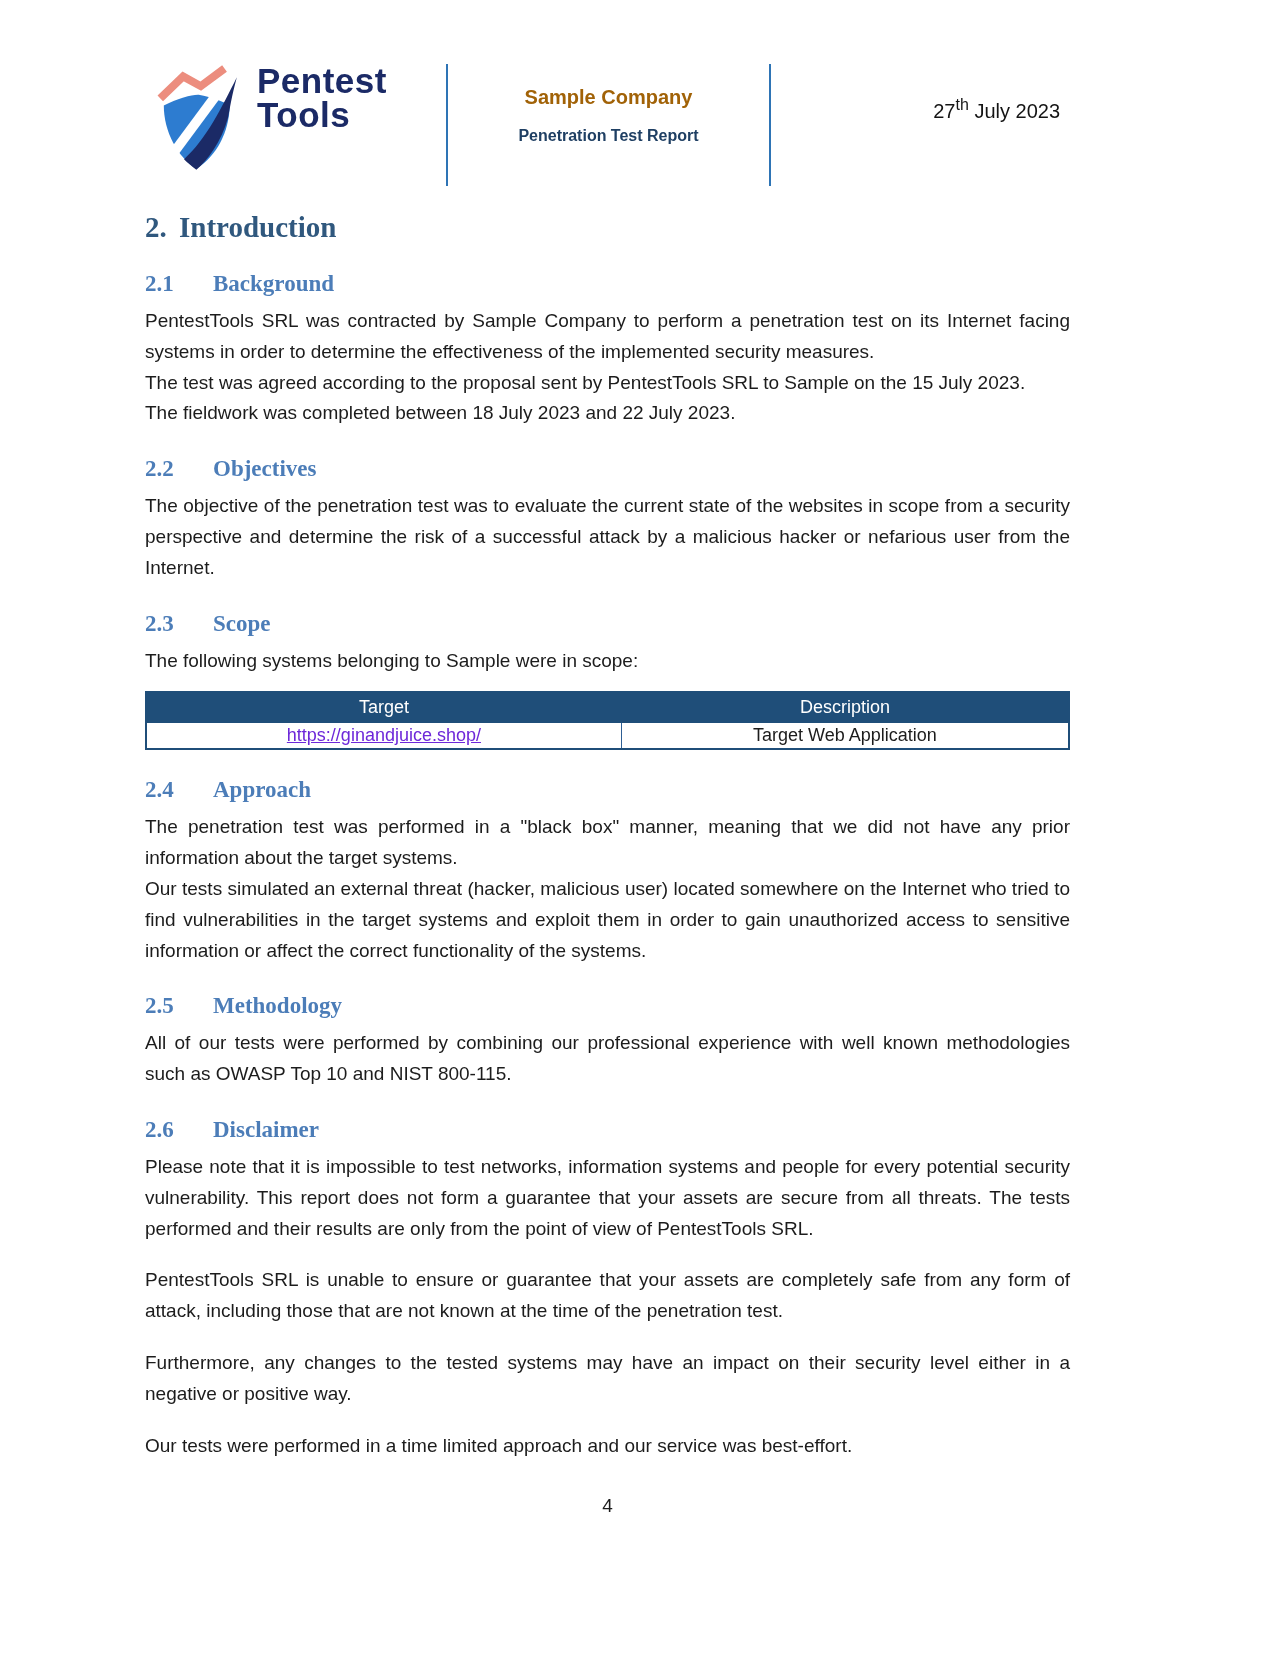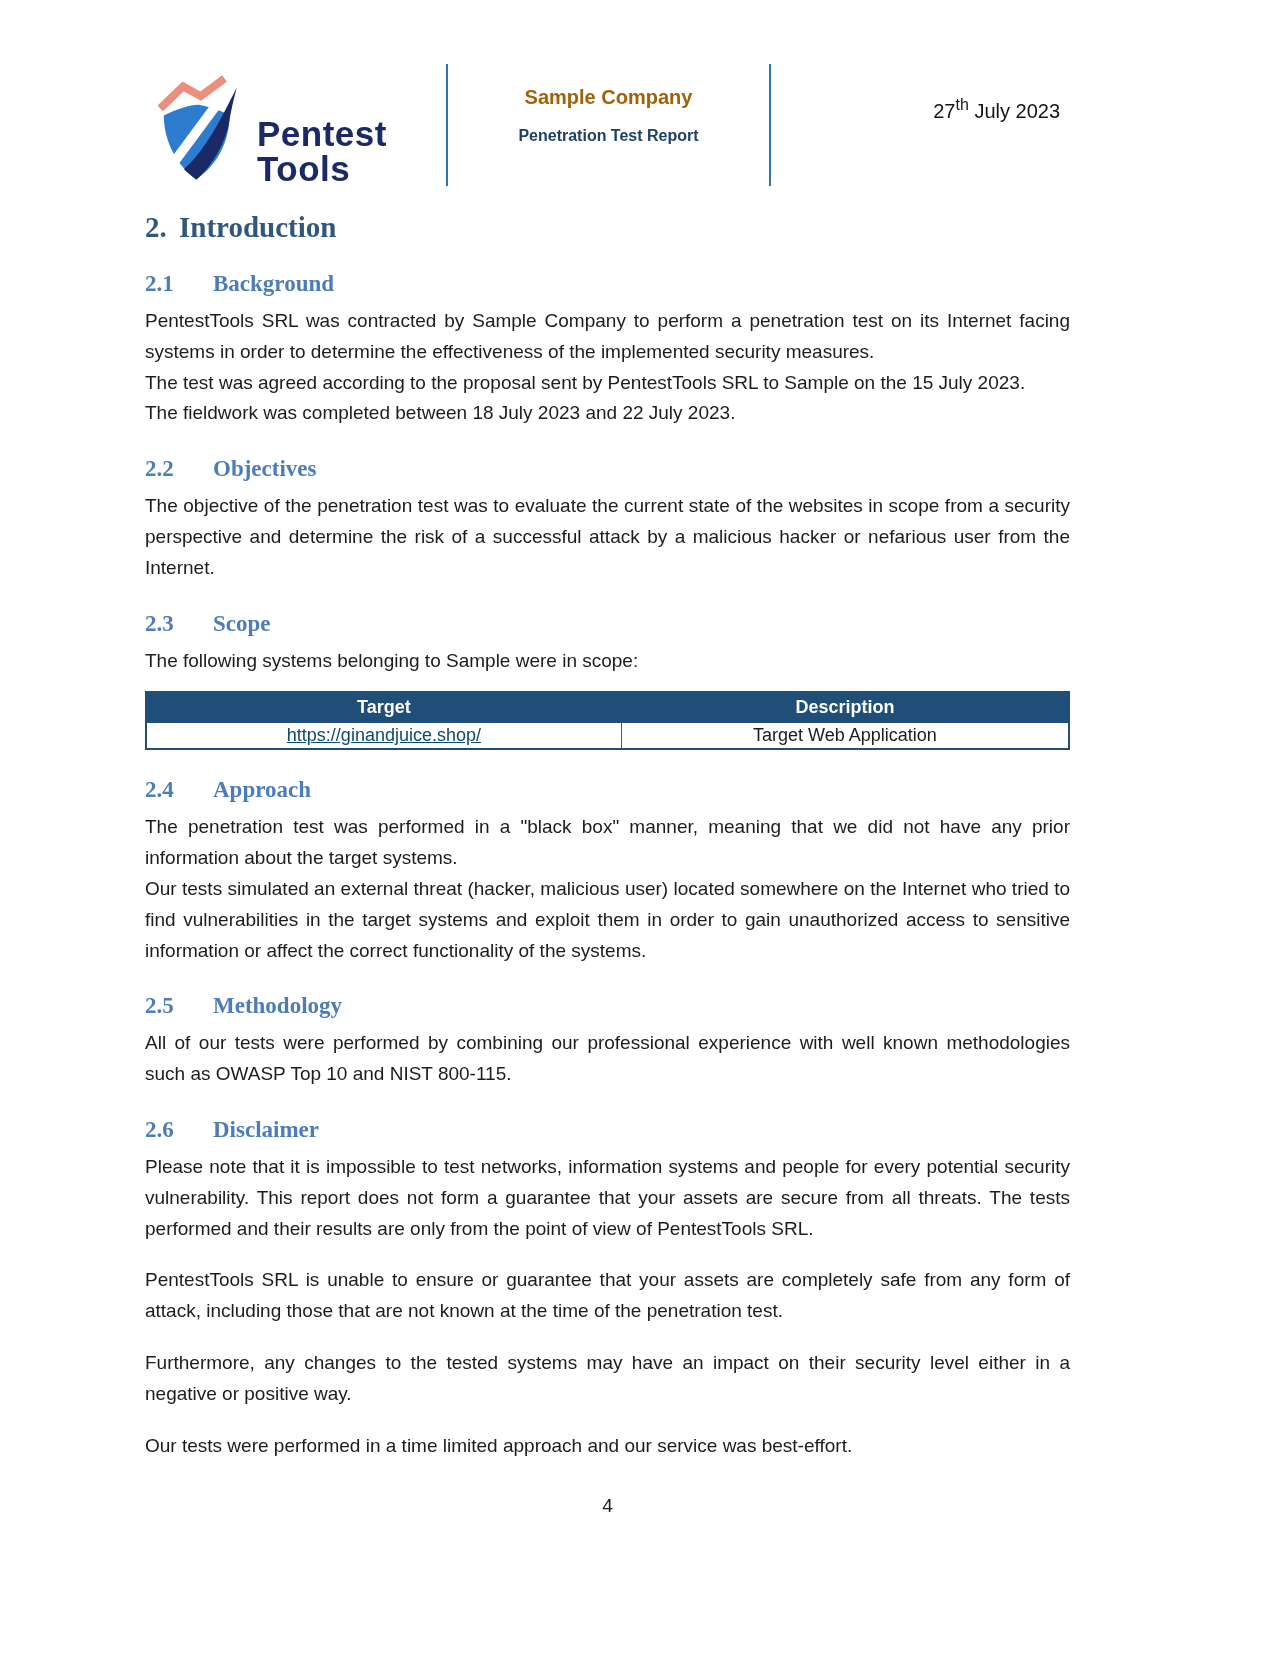--- a/index.html
+++ b/index.html
@@ -5,21 +5,21 @@
   * { margin:0; padding:0; box-sizing:border-box; }
   html,body { background:#ffffff; }
   body {
     width:1280px; height:1656px; overflow:hidden;
     font-family:"Liberation Sans", sans-serif;
     color:#1f1f1f;
     position:relative;
   }
   
   .header { display:flex; margin-top:64px; height:122px; }
-  .logo-area { width:326px; padding-left:35px; display:flex; align-items:flex-end; gap:14px; }
+  .logo-area { width:326px; padding-left:35px; display:flex; align-items:flex-start; gap:14px; }
   .logo-area { margin-left:120px; }
   .logo-shield { width:88px; height:112px; flex:0 0 auto; }
   .logo-text { font-weight:800; font-size:35px; line-height:0.98; color:#1b2a66; letter-spacing:0.5px; }
   .center-area {
     width:325px; border-left:2px solid #2e74b5; border-right:2px solid #2e74b5;
     text-align:center; padding-top:22px;
   }
   .company-name { font-size:20px; font-weight:700; color:#a16207; }
   .report-title { font-size:16px; font-weight:600; color:#1f3f63; margin-top:18px; }
   .date-area { flex:1; text-align:right; padding-right:220px; padding-top:32px; font-size:20px; color:#141414; }
@@ -30,29 +30,29 @@
   .h1 { font-family:"Liberation Serif", serif; font-weight:700; font-size:29px; color:#30587e; margin-top:25px; }
   .h1 .num { display:inline-block; width:34px; }
   .h2 { font-family:"Liberation Serif", serif; font-weight:700; font-size:23px; color:#4c7db8; margin:27px 0 9px; }
   .h2 .num { display:inline-block; width:68px; }
   p.body { font-size:19px; line-height:30.8px; text-align:justify; color:#1c1c1c; }
   .gap-after { margin-bottom:21px; }
 
   
   table.scope { width:100%; border-collapse:collapse; margin:15px 0 4px; border:2px solid #1f4e79; }
   table.scope th {
-    background:#1f4e79; color:#ffffff; font-weight:700; font-size:18px;
+    background:#1f4e79; color:#ffffff; font-weight:400; font-size:18px;
     padding:4px 0; border:1px solid #1f4e79;
   }
   table.scope td {
     text-align:center; font-size:18px; padding:2px 0;
     border:1px solid #2e5f94; color:#1c1c1c;
   }
   table.scope .col-target { width:51.5%; }
-  table.scope a { color:#0c4a6e; text-decoration:underline; }
+  table.scope a { color:#6d28d9; text-decoration:underline; }
 
   .page-footer { text-align:center; font-size:19px; margin-top:34px; color:#1c1c1c; }
 </style>
 </head>
 <body>
 
 <div class="header">
   <div class="logo-area">
     <svg class="logo-shield" viewBox="0 0 100 125" xmlns="http://www.w3.org/2000/svg">
       <path d="M6 38 L32 13 L52 24 L79 4" stroke="#ec8d7e" stroke-width="9" fill="none"></path>

